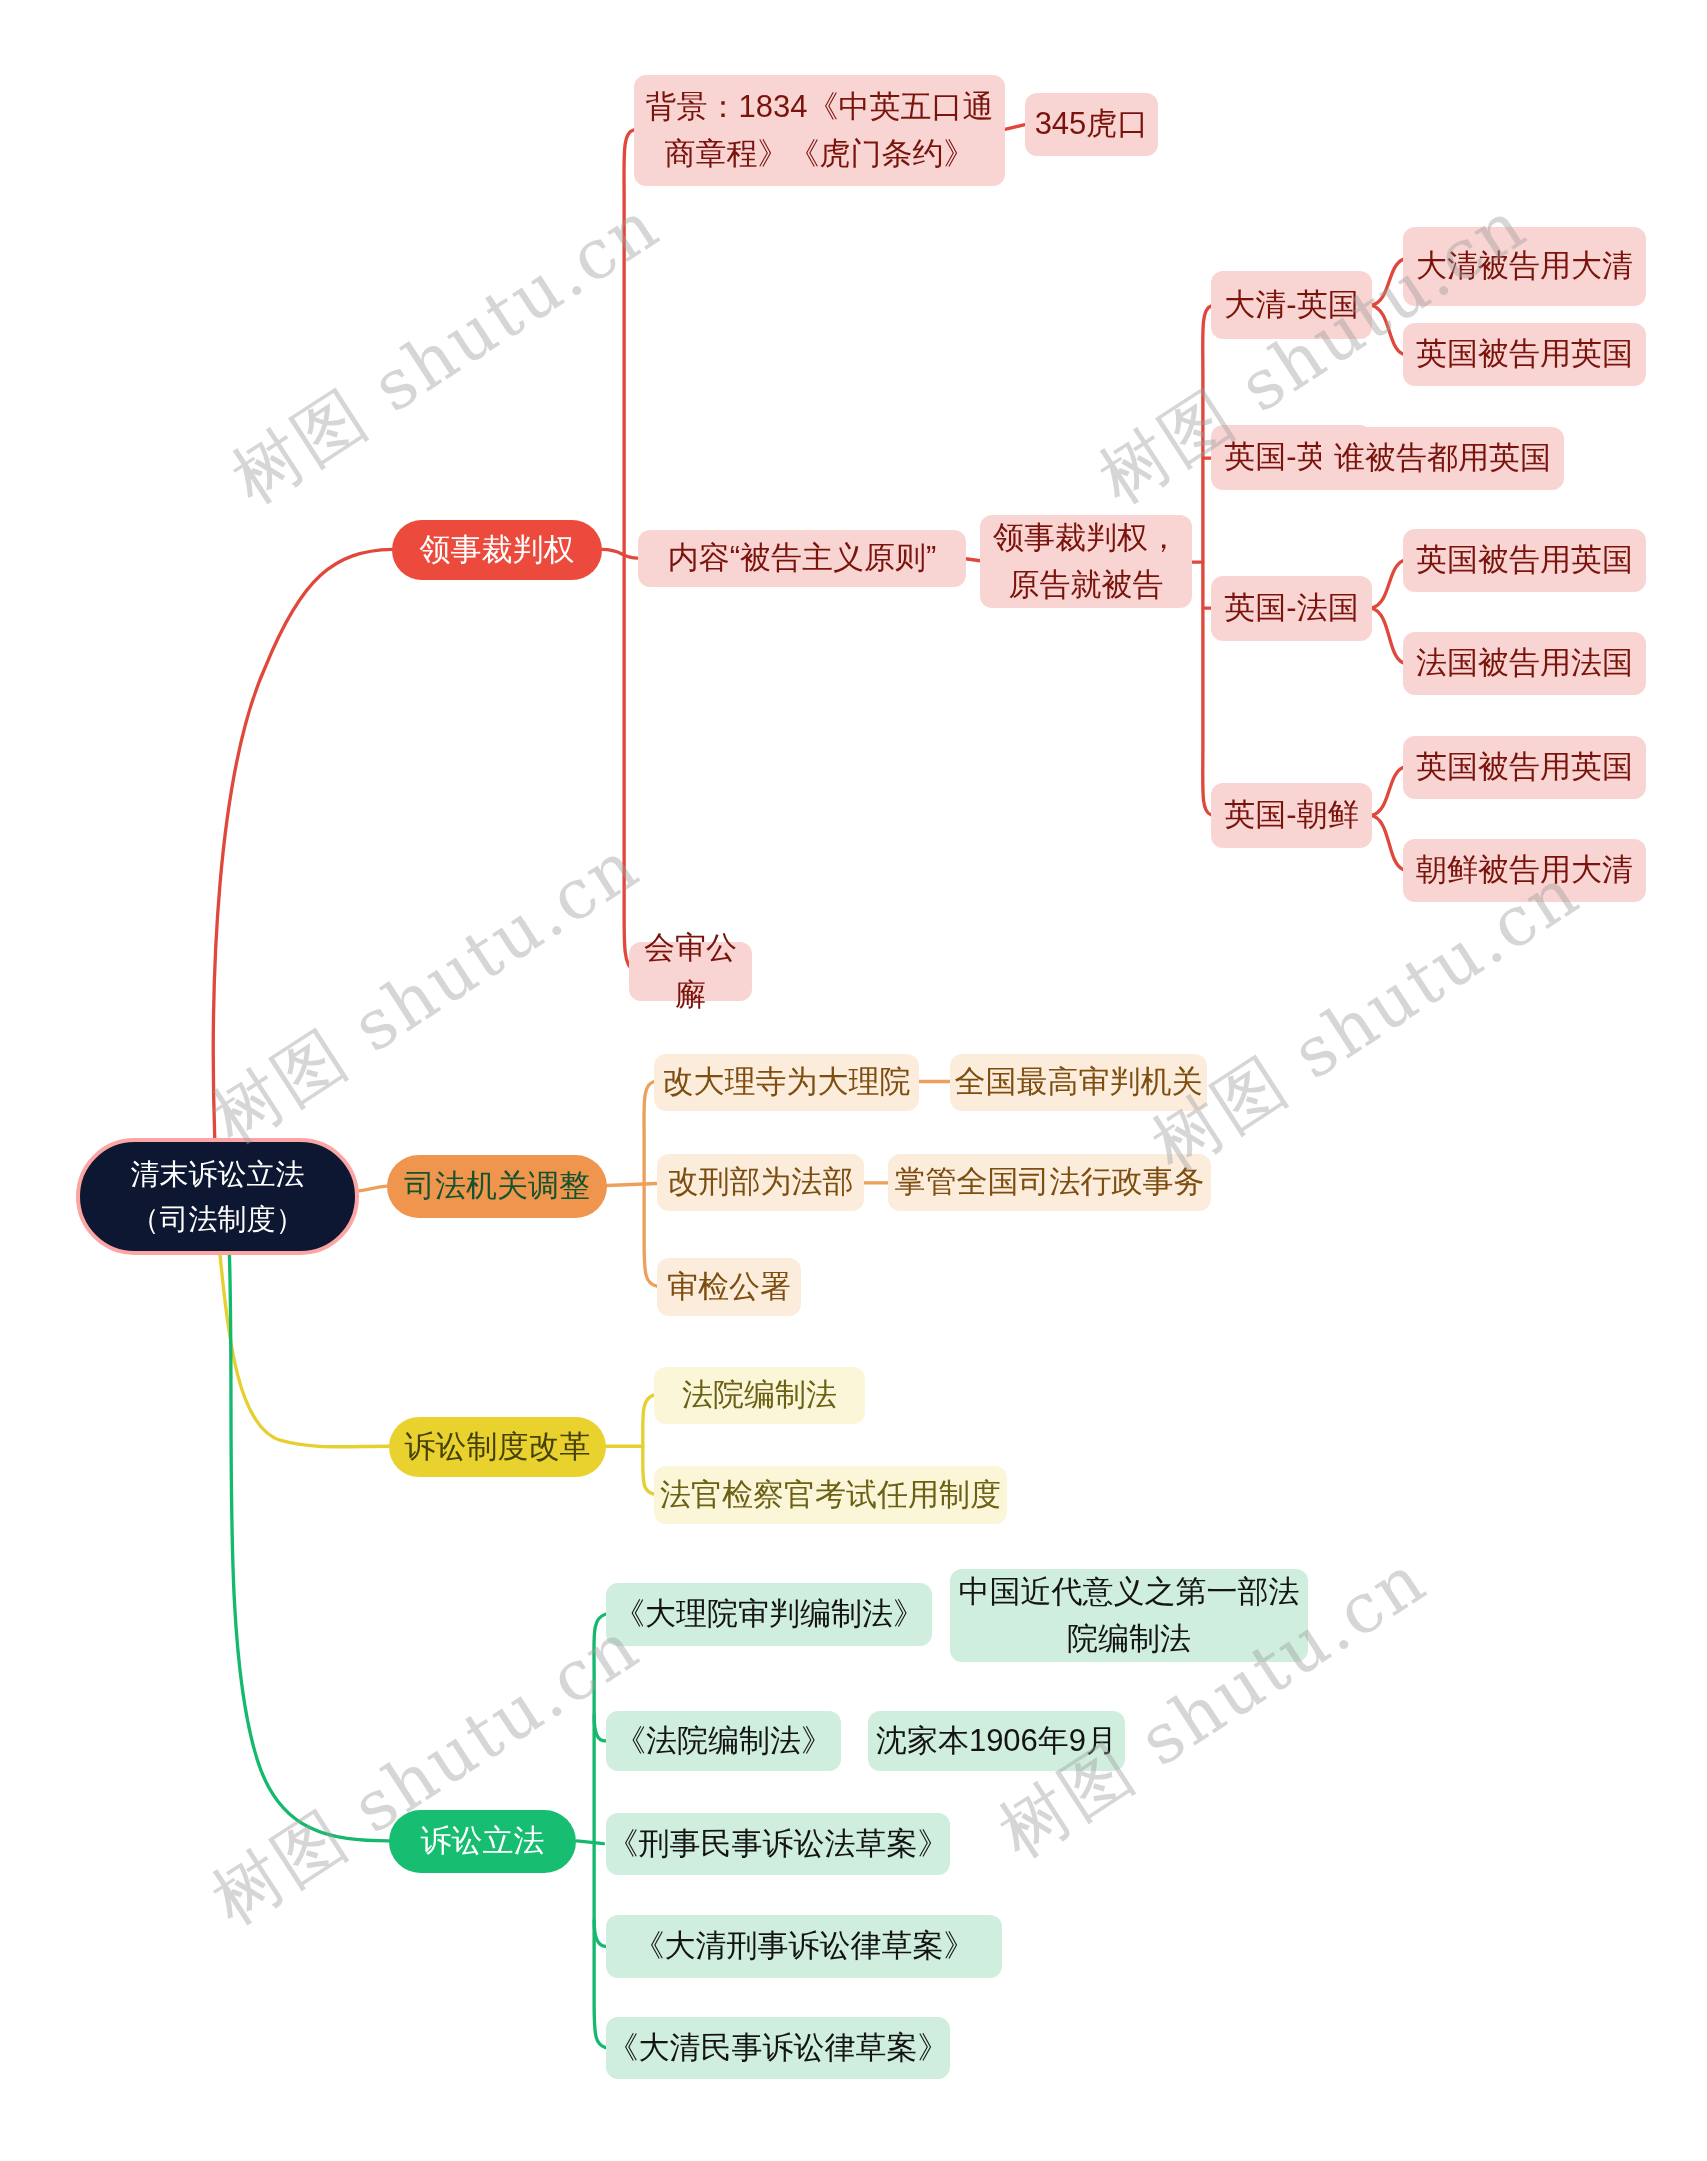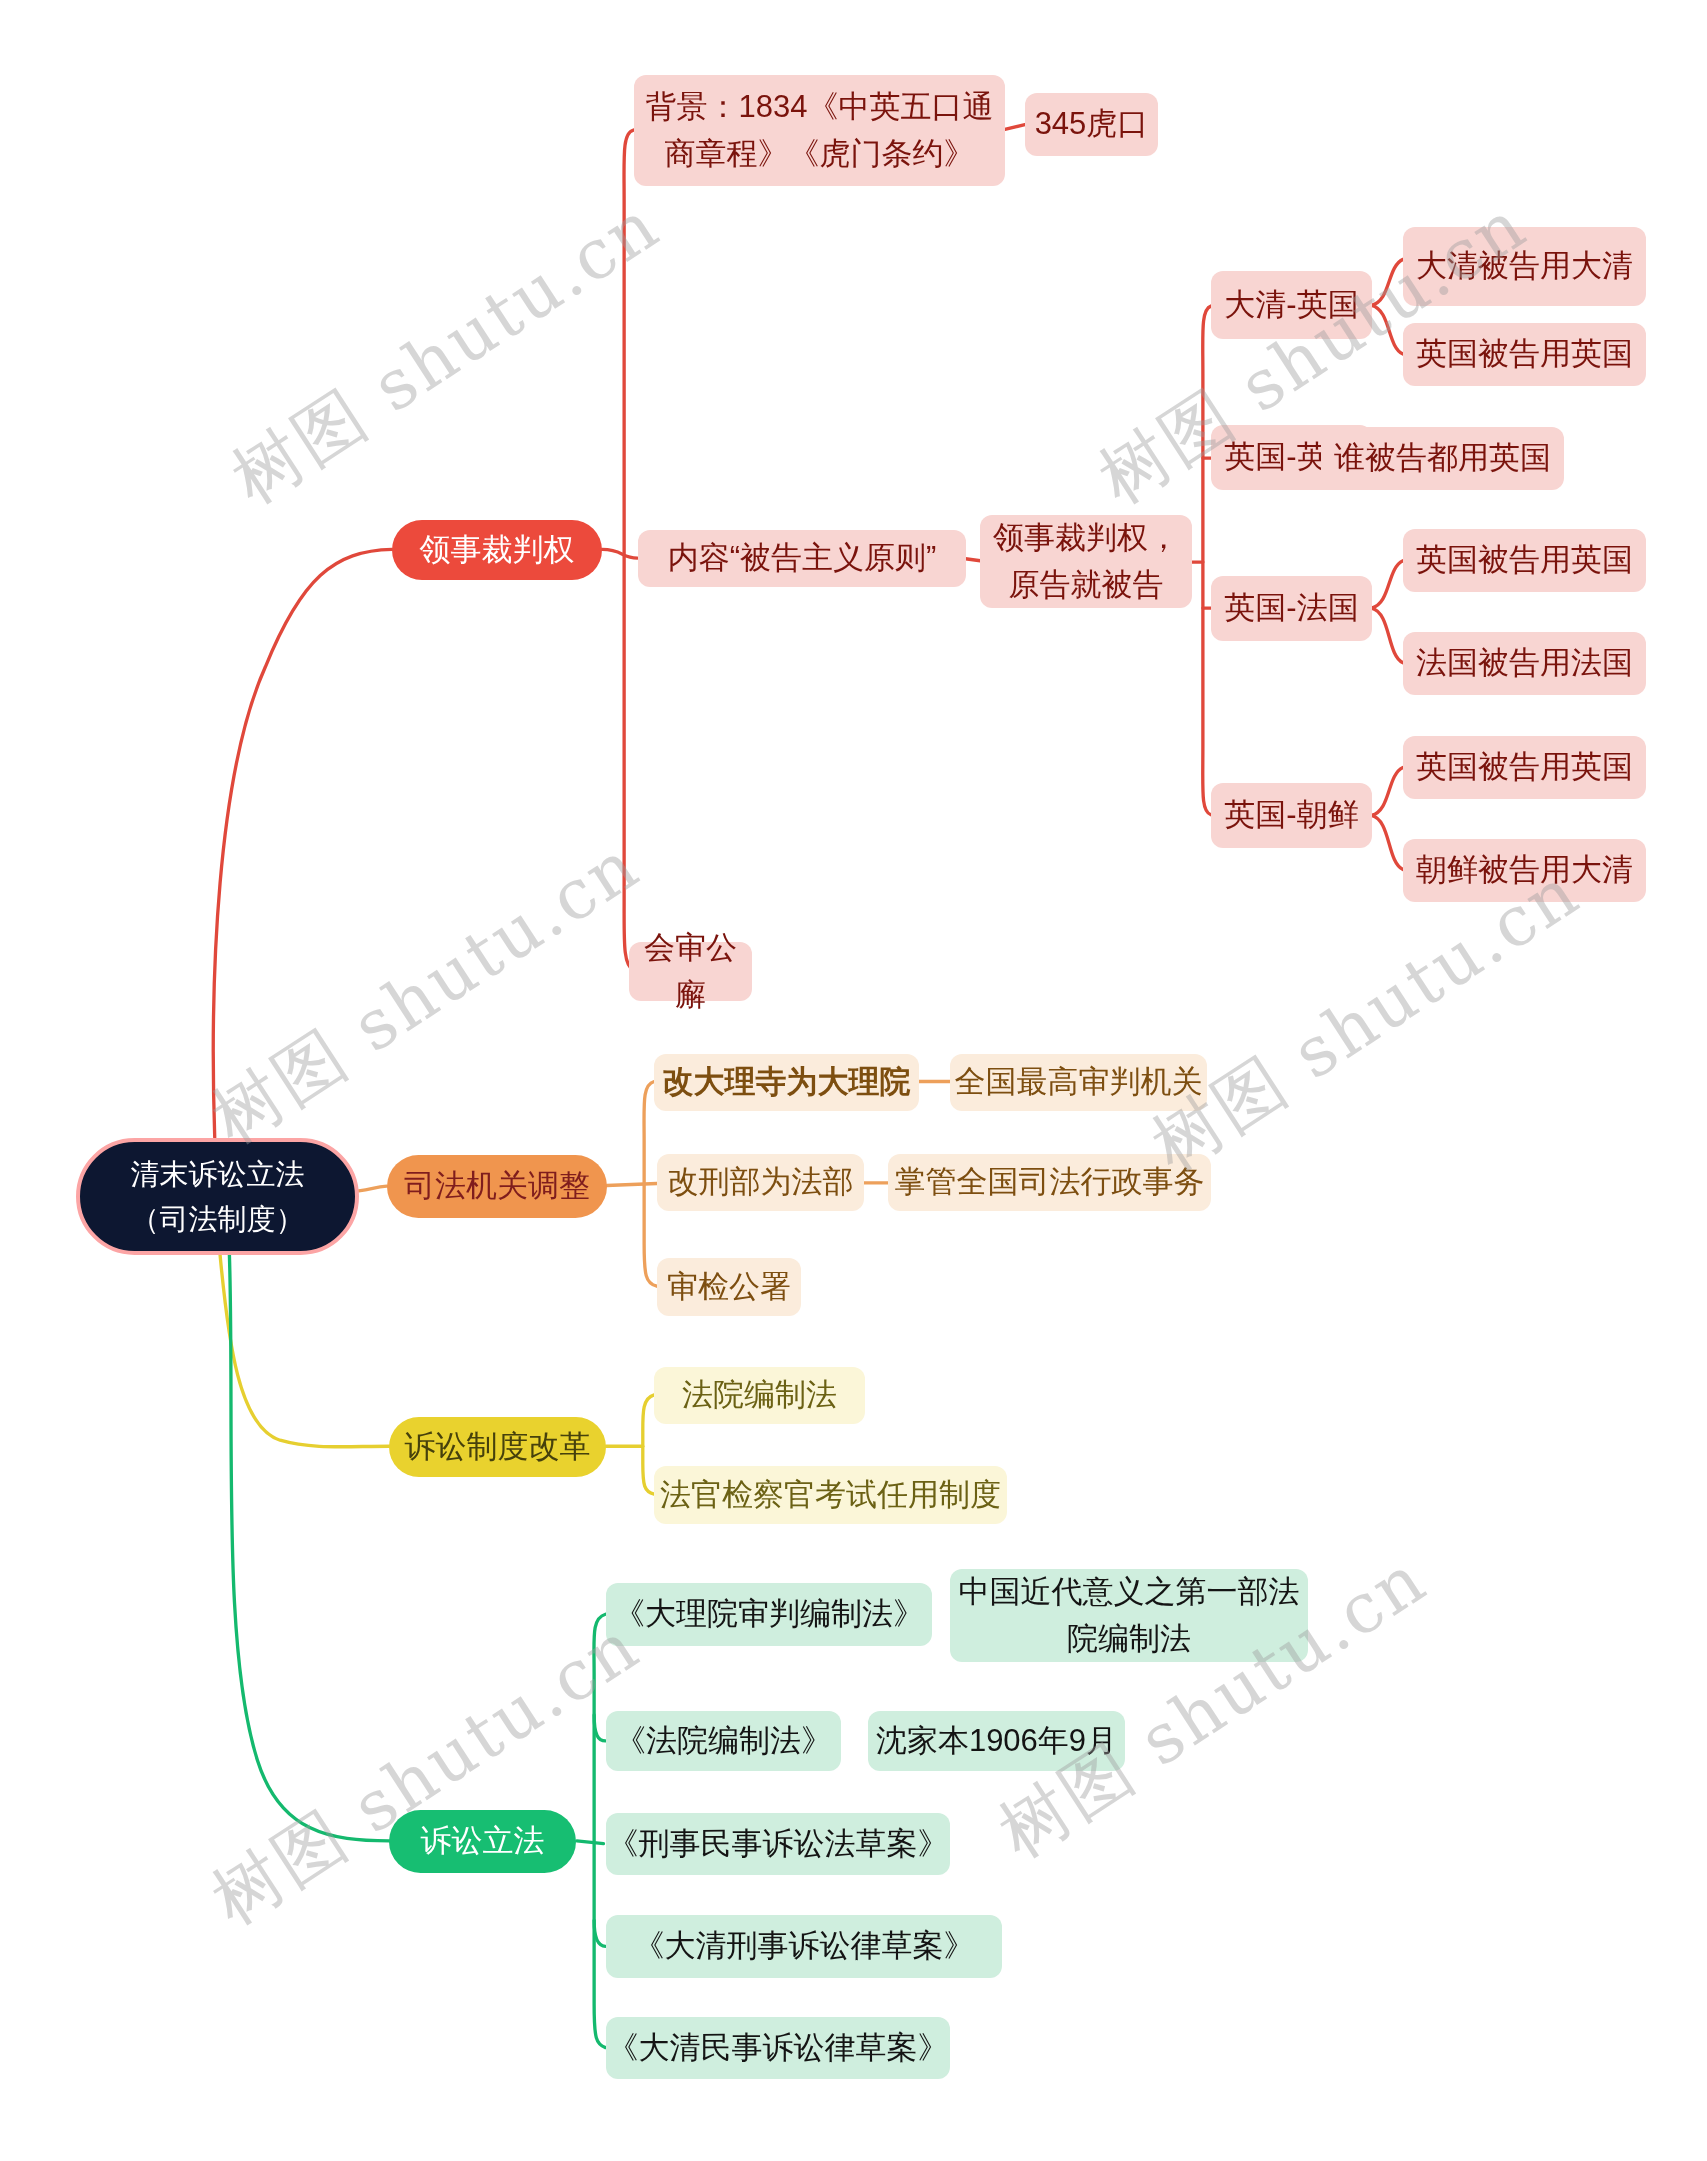--- a/index.html
+++ b/index.html
@@ -18,21 +18,21 @@
     white-space:pre-line;
     box-sizing:border-box;
     z-index:3;
     font-size:31px;
     line-height:1.5;
   }
   .box{border-radius:12px;}
   .pill{border-radius:666px;font-weight:500;}
   .red-pill{background:#ec4a3c;color:#ffffff;}
   .pink{background:#f8d5d2;color:#7a130c;}
-  .orange-pill{background:#f0954e;color:#7f1d1d;}
+  .orange-pill{background:#f0954e;color:#14532d;}
   .cream{background:#fbecdc;color:#7d4e10;}
   .yellow-pill{background:#e9d22e;color:#46410c;}
   .paleyellow{background:#fbf6d8;color:#6b6114;}
   .green-pill{background:#17be72;color:#ffffff;}
   .mint{background:#cfeede;color:#141414;}
   .central-node{
     background:#0d1731;color:#ffffff;
     border:4px solid #fca5a5;
     border-radius:63px;
     font-size:29px;line-height:1.55;
@@ -117,21 +117,21 @@
 
   <div class="node box pink" style="left:1211px;top:576px;width:161px;height:65px;">英国-法国</div>
   <div class="node box pink" style="left:1403px;top:529px;width:243px;height:63px;">英国被告用英国</div>
   <div class="node box pink" style="left:1403px;top:632px;width:243px;height:63px;">法国被告用法国</div>
 
   <div class="node box pink" style="left:1211px;top:783px;width:161px;height:65px;">英国-朝鲜</div>
   <div class="node box pink" style="left:1403px;top:736px;width:243px;height:63px;">英国被告用英国</div>
   <div class="node box pink" style="left:1403px;top:839px;width:243px;height:63px;">朝鲜被告用大清</div>
 
   <div class="node pill orange-pill" style="left:387px;top:1155px;width:220px;height:63px;">司法机关调整</div>
-  <div class="node box cream" style="left:654px;top:1054px;width:265px;height:57px;font-weight:bold;">改大理寺为大理院</div>
+  <div class="node box cream" style="left:654px;top:1054px;width:265px;height:57px;">改大理寺为大理院</div>
   <div class="node box cream" style="left:950px;top:1054px;width:257px;height:57px;">全国最高审判机关</div>
   <div class="node box cream" style="left:657px;top:1154px;width:207px;height:57px;">改刑部为法部</div>
   <div class="node box cream" style="left:888px;top:1154px;width:323px;height:57px;">掌管全国司法行政事务</div>
   <div class="node box cream" style="left:657px;top:1258px;width:144px;height:58px;">审检公署</div>
 
   <div class="node pill yellow-pill" style="left:389px;top:1417px;width:217px;height:60px;">诉讼制度改革</div>
   <div class="node box paleyellow" style="left:654px;top:1367px;width:211px;height:57px;">法院编制法</div>
   <div class="node box paleyellow" style="left:654px;top:1466px;width:353px;height:58px;">法官检察官考试任用制度</div>
 
   <div class="node pill green-pill" style="left:389px;top:1810px;width:187px;height:63px;">诉讼立法</div>

